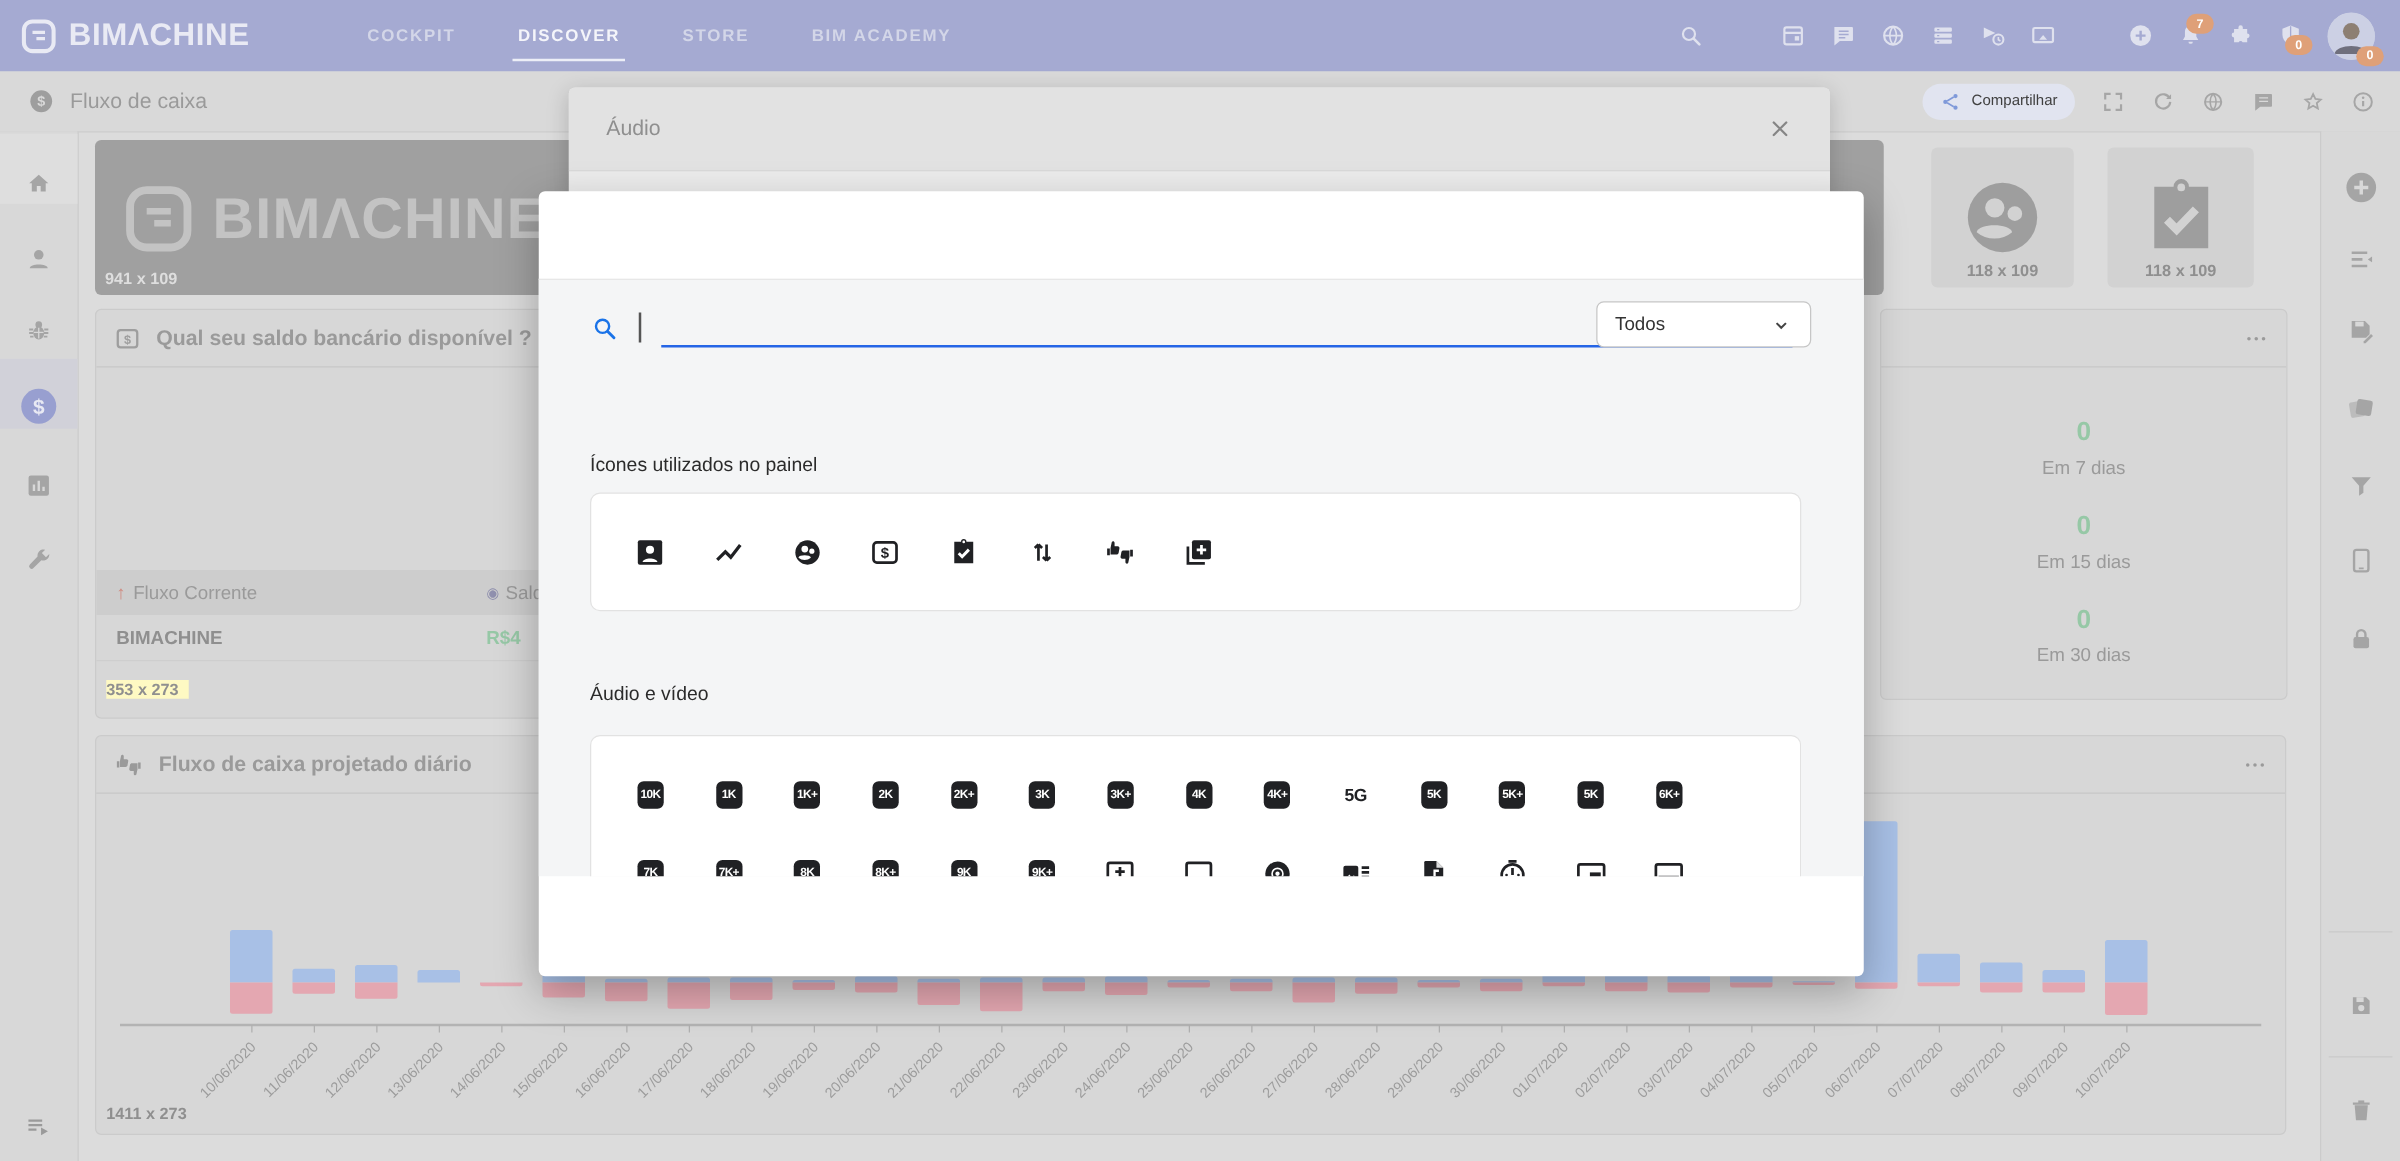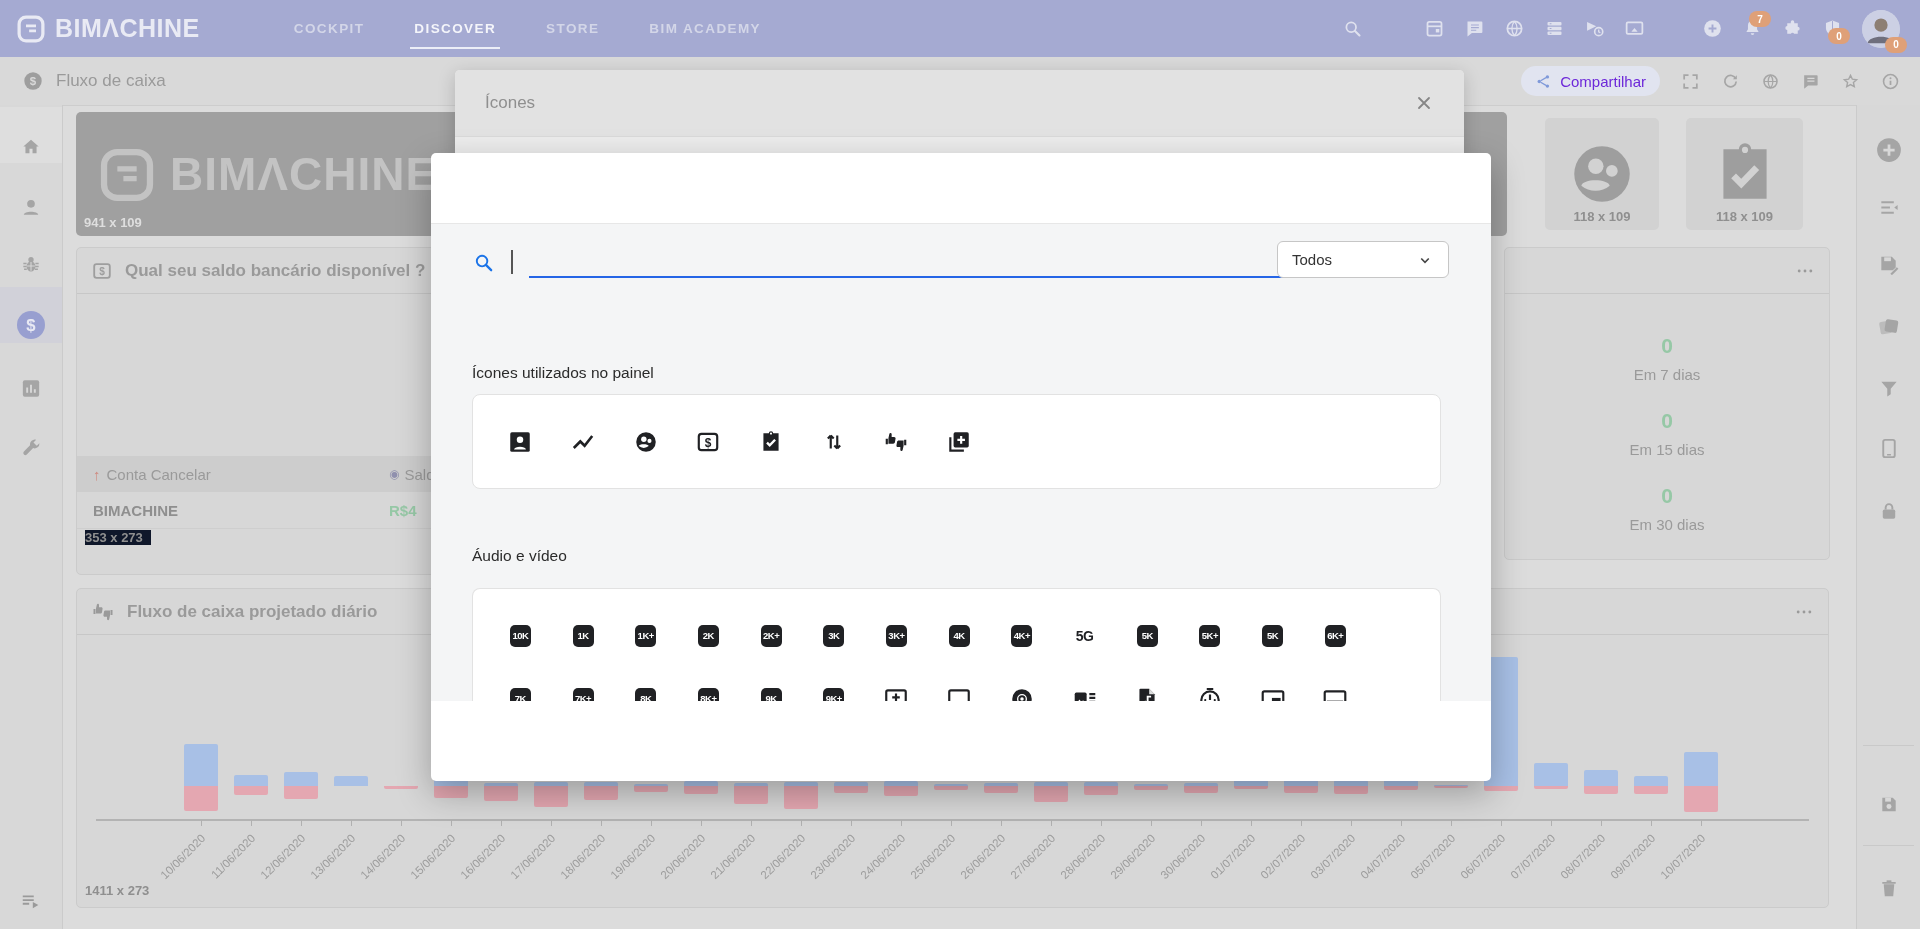--- a/index.html
+++ b/index.html
@@ -28,22 +28,22 @@
   .badge.br{top:auto;bottom:-5px;right:-7px}
   .avatar{width:38px;height:38px;border-radius:50%;background:#ccd0e4;position:relative;
           display:flex;align-items:flex-end;justify-content:center;overflow:visible}
   .avatar .ph{width:38px;height:38px;border-radius:50%;overflow:hidden}
 
   
   .toolbar{position:absolute;left:0;top:57px;width:1920px;height:48px;background:#d9d9d9;
            border-bottom:1px solid #cdcdcd;display:flex;align-items:center;z-index:2;--hole:#d9d9d9}
   .toolbar .ptitle{font-size:17px;color:#9a9a9a;margin-left:12px}
   .tright{margin-left:auto;display:flex;align-items:center;gap:21px;padding-right:20px;color:#a6a6a6}
-  .sharepill{display:flex;align-items:flex-end;gap:8px;background:#e1e4f0;border-radius:17px;
-             padding:6px 14px;color:#6d28d9;font-size:15px;cursor:pointer}
+  .sharepill{display:flex;align-items:flex-start;gap:8px;background:#e1e4f0;border-radius:17px;
+             padding:6px 14px;color:#404040;font-size:12px;cursor:pointer}
   .ticon{cursor:pointer;color:#a6a6a6}
 
   
   .lsb{position:absolute;left:0;top:105px;bottom:0;width:62px;background:#d8d8d8;
        border-right:1px solid #cbcbcb;z-index:2;--hole:#d8d8d8}
   .rsb{position:absolute;right:0;top:105px;bottom:0;width:63px;background:#d8d8d8;
        border-left:1px solid #cbcbcb;z-index:2;--hole:#d8d8d8}
   .sbi{position:absolute;left:50%;transform:translateX(-50%);color:#a5a5a5;cursor:pointer}
   .rowband{position:absolute;left:0;right:0;height:56px}
   .sbdiv{position:absolute;left:6px;right:6px;height:1px;background:#c9c9c9}
@@ -455,34 +455,34 @@
               <svg viewBox="0 0 24 24" width="22" height="22">
                 <rect x="3.5" y="4.5" width="17" height="15" rx="2.5" fill="none" stroke="currentColor" stroke-width="2"></rect>
                 <text x="12" y="16.2" font-size="11" font-weight="bold" text-anchor="middle" fill="currentColor">$</text>
               </svg>
             </span></span>
         <span class="ct">Qual seu saldo bancário disponível ?</span>
       </div>
       <div class="stable">
         <div class="sth">
           <span style="color:#cf8b81;font-weight:bold;margin-right:6px">↑</span>
-          <span>Conta Cancelar</span>
+          <span>Fluxo Corrente</span>
           <span style="position:absolute;left:312px;display:flex;align-items:center;gap:5px">
             <span style="color:#9090ae;font-size:12px">◉</span>
             <span>Saldo</span>
           </span>
         </div>
         <div id="saldorows">
             <div class="str">
               <span>BIMACHINE</span>
               <span class="val">R$4</span>
             </div>
           </div>
       </div>
-      <div class="sizelabel" style="left:8px;top:282px;background:#0f172a;padding-right:8px">353 x 273</div>
+      <div class="sizelabel" style="left:8px;top:296px;background:#fef9c3;padding-right:8px">353 x 273</div>
     </div>
 
     <div class="card" style="left:1442px;top:142px;width:326px;height:313px">
       <div class="cardhead" style="border-bottom:1px solid #c7c7c7">
         <span class="cdots" id="dots0"><span class="icon" style="width:20px;height:20px;">
               <svg viewBox="0 0 24 24" width="20" height="20">
                 <circle cx="5" cy="12" r="1.7" fill="currentColor"></circle>
                 <circle cx="12" cy="12" r="1.7" fill="currentColor"></circle>
                 <circle cx="19" cy="12" r="1.7" fill="currentColor"></circle>
               </svg>
@@ -639,21 +639,21 @@
           <div class="bar" style="left: 1607px; top: 197px; height: 26px; background: rgb(228, 167, 177); border-radius: 0px 0px 2px 2px;"></div>
           <div class="tick" style="left: 1624px;"></div>
           <div class="xl" style="left: 1538px;">10/07/2020</div>
         </div>
       <div class="sizelabel" style="left:8px;top:294px">1411 x 273</div>
     </div>
   </div>
 
   <div class="dlgback">
     <div class="hd">
-      <span class="t">Ícones</span>
+      <span class="t">Áudio</span>
       <span class="x" id="xback"><span class="icon" style="width:20px;height:20px;">
             <svg viewBox="0 0 24 24" width="20" height="20">
               <path d="M6 6l12 12M18 6L6 18" stroke="currentColor" stroke-width="2.2" stroke-linecap="round"></path>
             </svg>
           </span></span>
     </div>
   </div>
 
   <div class="dlg">
     <div class="dlgbody">

